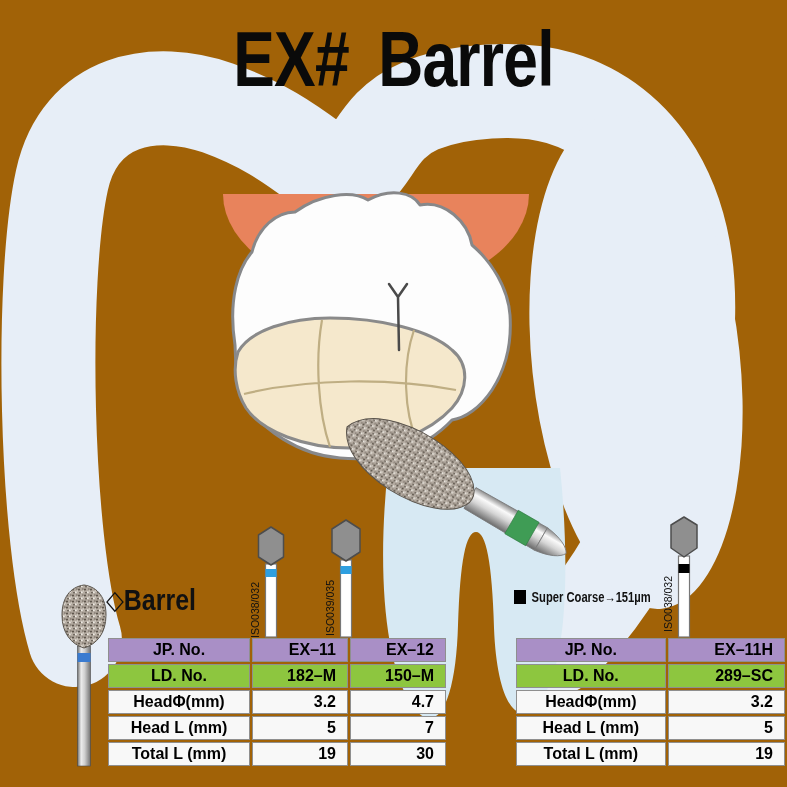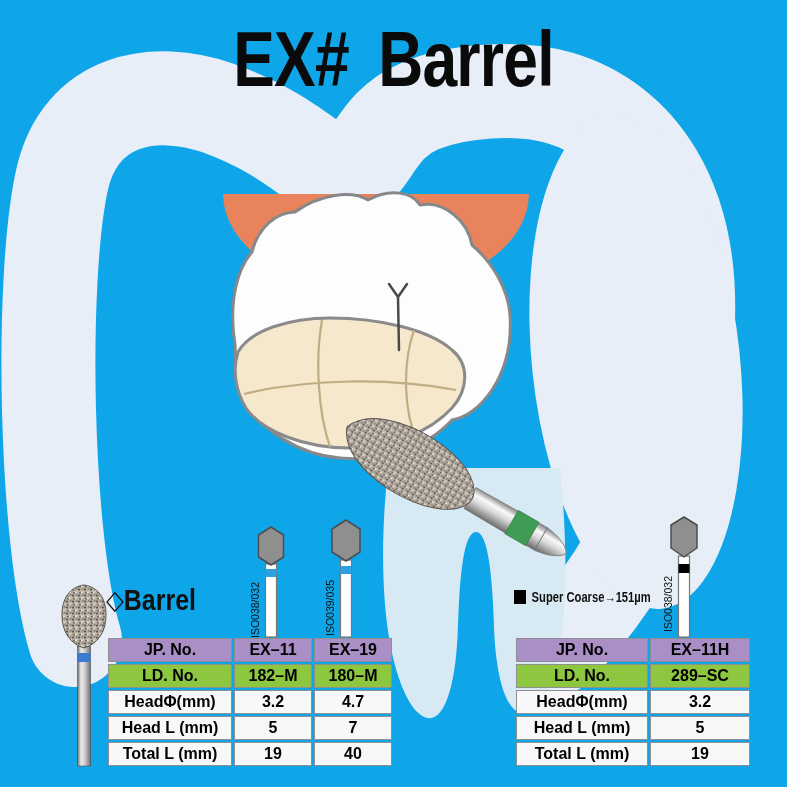--- a/index.html
+++ b/index.html
@@ -1,44 +1,44 @@
 <!DOCTYPE html>
 <html><head>
 <meta charset="utf-8">
 <style>
   html,body{margin:0;padding:0;background:#ffffff;}
-  .stage{position:relative;width:787px;height:787px;overflow:hidden;background:#0ea5e9;
+  .stage{position:relative;width:787px;height:787px;overflow:hidden;background:#a16207;
          font-family:"Liberation Sans",sans-serif;}
   svg{position:absolute;left:0;top:0;}
 
   .title{position:absolute;left:0;top:14px;width:787px;text-align:center;
          font-weight:700;font-size:78px;color:#0a0a0a;letter-spacing:-1px;word-spacing:16px;
          transform:scaleX(0.8);transform-origin:center top;}
 
   .shape-label{position:absolute;left:106px;top:584px;font-weight:700;font-size:29px;color:#111;
                transform:scaleX(0.86);transform-origin:left top;white-space:nowrap;}
   .shape-label .dia{font-weight:400;font-size:27px;vertical-align:1px;}
 
   .grit-note{position:absolute;left:514px;top:589px;font-weight:700;font-size:14px;color:#111;
              transform:scaleX(0.8);transform-origin:left top;white-space:nowrap;}
   .grit-note .sq{display:inline-block;width:15px;height:14px;background:#000;margin-right:7px;vertical-align:-2px;}
 
   .iso-label{position:absolute;writing-mode:vertical-rl;transform:rotate(180deg);
              font-size:10.5px;color:#111;height:74px;line-height:12px;white-space:nowrap;}
 
   table.spec{position:absolute;border-collapse:separate;border-spacing:2px;}
   table.spec td{border:1.5px solid #8f8f8f;text-align:center;font-weight:700;font-size:16px;
-                color:#000;height:20px;padding:1px 2px;line-height:1.1;}
+                color:#000;height:20px;padding:1px 11px;line-height:1.1;}
   tr.r-purple td{background:#a98fc6;}
   tr.r-green  td{background:#8dc63f;}
   tr.r-white  td{background:#f8f8f8;}
   #table-left{left:106px;top:636px;}
-  #table-left td.c0{width:118px;} #table-left td.c1,#table-left td.c2{width:72px;}
+  #table-left td.c0{width:118px;} #table-left td.c1,#table-left td.c2{width:72px;text-align:right;}
   #table-right{left:514px;top:636px;}
-  #table-right td.c0{width:126px;} #table-right td.c1{width:94px;}
+  #table-right td.c0{width:126px;} #table-right td.c1{width:94px;text-align:right;}
 </style>
 </head>
 <body>
 
 <div class="stage">
 
   <svg width="787" height="787" viewBox="0 0 787 787">
     <path d="M 75,640 C 45,540 40,280 62,180 C 80,98 155,86 218,108 C 262,124 288,142 315,162
              C 332,174 345,178 358,168 C 375,152 382,122 420,106 C 458,90 520,86 560,98
              C 640,122 692,200 688,320 C 682,460 636,570 556,648" fill="none" stroke="#e7eef7" stroke-width="94" stroke-linecap="round"></path>
@@ -142,41 +142,41 @@
 
   <div class="iso-label" style="left:249px;top:564px;">ISO038/032</div>
   <div class="iso-label" style="left:324px;top:562px;">ISO039/035</div>
   <div class="iso-label" style="left:662px;top:558px;">ISO038/032</div>
 
   <table class="spec" id="table-left">
     <tbody>
         <tr class="r-purple">
       <td class="c0">JP. No.</td>
       <td class="c1">EX–11</td>
-      <td class="c2">EX–19</td>
+      <td class="c2">EX–12</td>
     </tr>
     <tr class="r-green">
       <td class="c0">LD. No.</td>
       <td class="c1">182–M</td>
-      <td class="c2">180–M</td>
+      <td class="c2">150–M</td>
     </tr>
     <tr class="r-white">
       <td class="c0">HeadΦ(mm)</td>
       <td class="c1">3.2</td>
       <td class="c2">4.7</td>
     </tr>
     <tr class="r-white">
       <td class="c0">Head L (mm)</td>
       <td class="c1">5</td>
       <td class="c2">7</td>
     </tr>
     <tr class="r-white">
       <td class="c0">Total L (mm)</td>
       <td class="c1">19</td>
-      <td class="c2">40</td>
+      <td class="c2">30</td>
     </tr>
   </tbody>
     </table>
 
   <table class="spec" id="table-right">
     <tbody>
         <tr class="r-purple">
       <td class="c0">JP. No.</td>
       <td class="c1">EX–11H</td>
     </tr>

